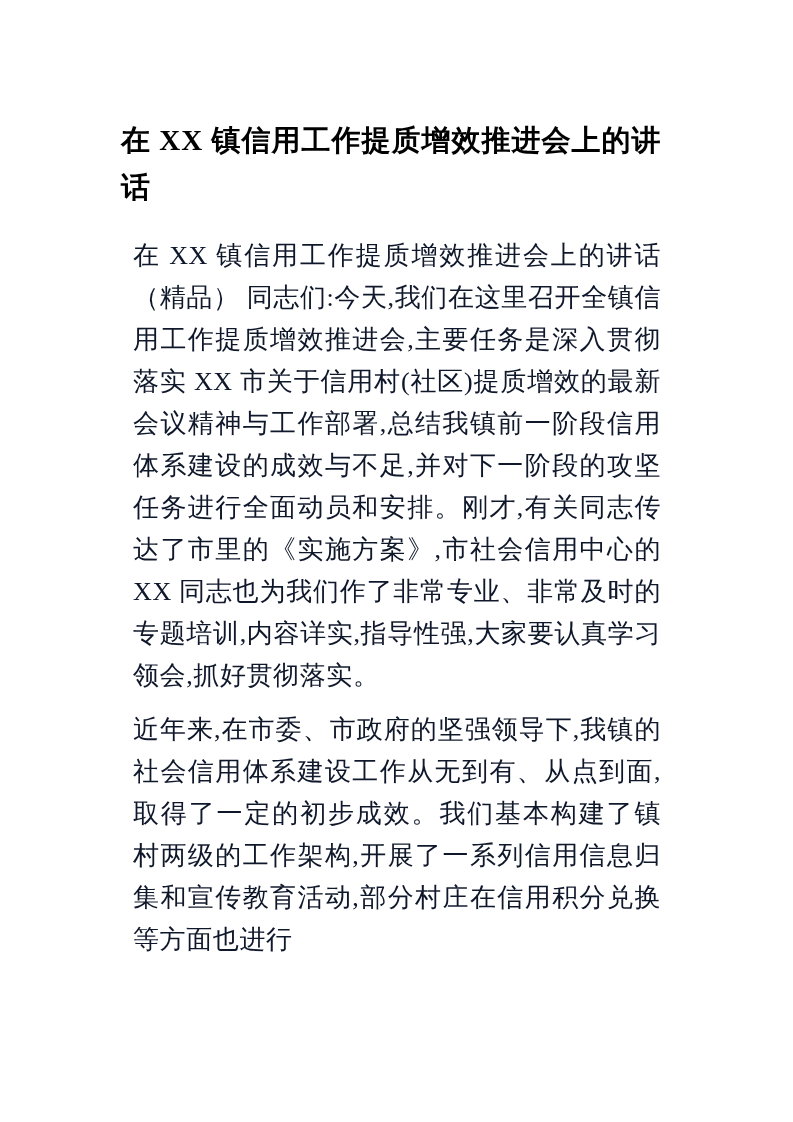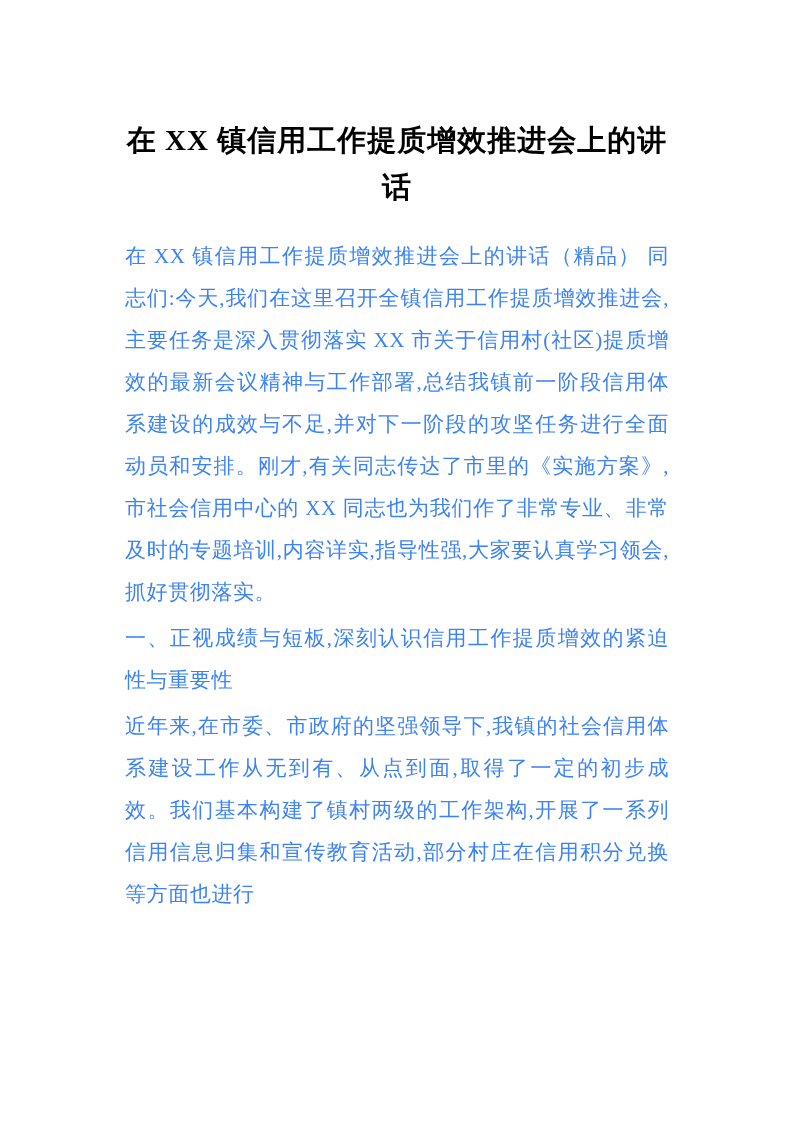--- a/index.html
+++ b/index.html
@@ -18,46 +18,45 @@
     overflow: hidden;
     font-family: "Liberation Serif", "DejaVu Serif", serif;
   }
   .doc-title {
     margin: 0 0 24px 0;
     padding: 0;
     font-size: 29px;
     line-height: 47px;
     font-weight: 700;
     color: #000000;
-    text-align: center;
+    text-align: left;
     letter-spacing: 1px;
   }
   .doc-title .title-line {
     display: block;
   }
   .doc-body p {
-    margin: 4px;
+    margin: 12px;
     padding: 0;
-    font-size: 21px;
+    font-size: 26px;
     line-height: 42px;
-    color: #3b82f6;
+    color: #0f172a;
     font-weight: 400;
     text-align: justify;
     text-justify: inter-character;
     letter-spacing: 0.6px;
     word-break: normal;
     overflow-wrap: break-word;
   }
 </style>
 </head>
 <body>
 
 <div class="page">
   <h1 class="doc-title">
     <span class="title-line">在 XX 镇信用工作提质增效推进会上的讲话</span>
   </h1>
 
   <div class="doc-body">
     <p>在 XX 镇信用工作提质增效推进会上的讲话（精品） 同志们:今天,我们在这里召开全镇信用工作提质增效推进会,主要任务是深入贯彻落实 XX 市关于信用村(社区)提质增效的最新会议精神与工作部署,总结我镇前一阶段信用体系建设的成效与不足,并对下一阶段的攻坚任务进行全面动员和安排。刚才,有关同志传达了市里的《实施方案》,市社会信用中心的 XX 同志也为我们作了非常专业、非常及时的专题培训,内容详实,指导性强,大家要认真学习领会,抓好贯彻落实。</p>
-    <p>一、正视成绩与短板,深刻认识信用工作提质增效的紧迫性与重要性</p>
     <p>近年来,在市委、市政府的坚强领导下,我镇的社会信用体系建设工作从无到有、从点到面,取得了一定的初步成效。我们基本构建了镇村两级的工作架构,开展了一系列信用信息归集和宣传教育活动,部分村庄在信用积分兑换等方面也进行</p>
   </div>
 </div>
 
 </body></html>

